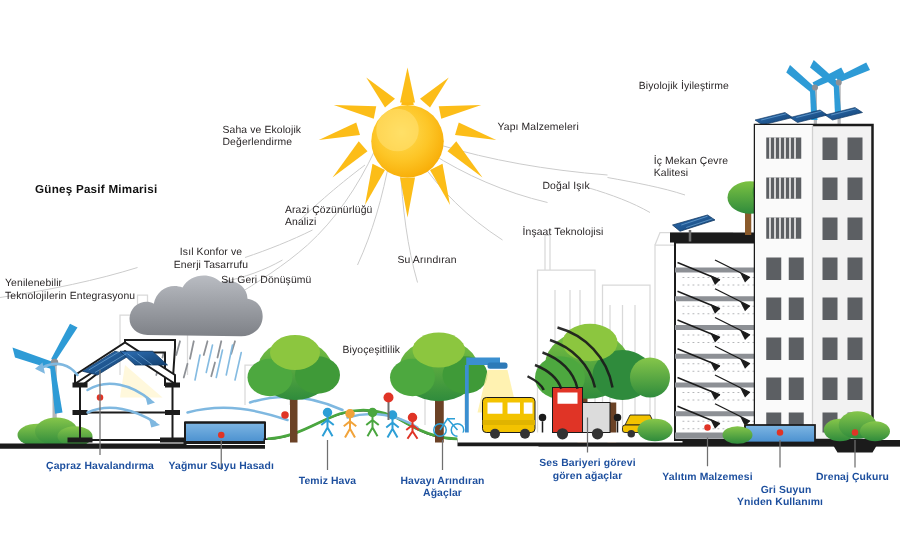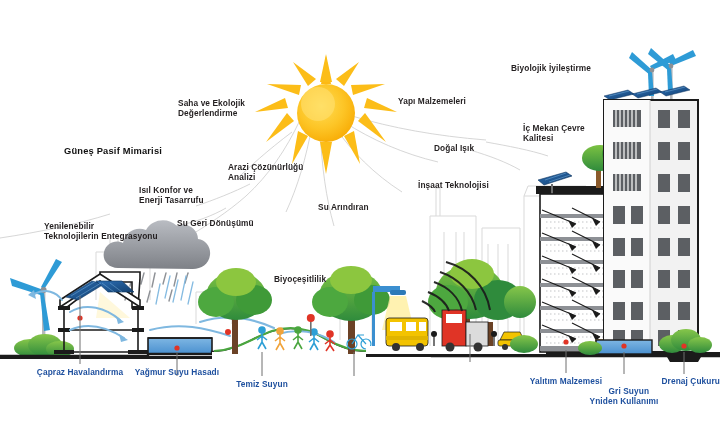--- a/index.html
+++ b/index.html
@@ -2,23 +2,23 @@
 <html><head>
 <meta charset="utf-8">
 <style>
   html,body{margin:0;padding:0;background:#ffffff;}
   body{width:720px;height:427px;overflow:hidden;
        font-family:"Liberation Sans","DejaVu Sans",sans-serif;}
   #stage{position:relative;width:720px;height:427px;background:#fff;overflow:hidden;}
   #art{position:absolute;left:0;top:0;width:720px;height:427px;}
 
   .lbl{position:absolute;white-space:pre;line-height:1.18;}
-  .lbl-dark{color:#231f20;font-size:8.3px;font-weight:700;letter-spacing:.1px;}
+  .lbl-dark{color:#231f20;font-size:8.3px;font-weight:400;letter-spacing:.1px;}
   .lbl-blue{color:#1d4f9e;font-size:8.3px;font-weight:700;letter-spacing:.1px;text-align:center;}
-  .lbl-title{color:#111;font-size:9.3px;font-weight:700;letter-spacing:.2px;margin-left:36px;}
+  .lbl-title{color:#111;font-size:9.3px;font-weight:700;letter-spacing:.2px;}
 </style>
 </head>
 <body>
 
 <div id="stage">
 
   <svg id="art" viewBox="0 0 720 427">
     <defs>
       <radialGradient id="sunG" cx="42%" cy="38%" r="70%">
         <stop offset="0%" stop-color="#ffdd55"></stop>
@@ -532,37 +532,41 @@
     </g>
 
   </svg>
 
   <div class="lbl lbl-title" style="left:28px;top:146px;">Güneş Pasif Mimarisi</div>
 
   <div class="lbl lbl-dark" style="left:178px;top:99px;">Saha ve Ekolojik
 Değerlendirme</div>
   <div class="lbl lbl-dark" style="left:228px;top:163px;">Arazi Çözünürlüğü
 Analizi</div>
-  <div class="lbl lbl-dark" style="left:139px;top:186px;">Isıl Konfor ve
+  <div class="lbl lbl-dark" style="left:139px;top:197px;text-align:center;">Isıl Konfor ve
 Enerji Tasarrufu</div>
   <div class="lbl lbl-dark" style="left:177px;top:219px;">Su Geri Dönüşümü</div>
-  <div class="lbl lbl-dark" style="left:4px;top:222px;margin-left:40px;">Yenilenebilir
+  <div class="lbl lbl-dark" style="left:4px;top:222px;">Yenilenebilir
 Teknolojilerin Entegrasyonu</div>
   <div class="lbl lbl-dark" style="left:398px;top:97px;">Yapı Malzemeleri</div>
   <div class="lbl lbl-dark" style="left:434px;top:144px;">Doğal Işık</div>
   <div class="lbl lbl-dark" style="left:398px;top:181px;margin-left:20px;">İnşaat Teknolojisi</div>
   <div class="lbl lbl-dark" style="left:318px;top:203px;">Su Arındıran</div>
   <div class="lbl lbl-dark" style="left:274px;top:275px;">Biyoçeşitlilik</div>
   <div class="lbl lbl-dark" style="left:511px;top:64px;">Biyolojik İyileştirme</div>
   <div class="lbl lbl-dark" style="left:523px;top:124px;">İç Mekan Çevre
 Kalitesi</div>
 
   <div class="lbl lbl-blue" style="left:28px;top:368px;width:104px;">Çapraz Havalandırma</div>
   <div class="lbl lbl-blue" style="left:126px;top:368px;width:102px;text-align:center;">Yağmur Suyu Hasadı</div>
-  <div class="lbl lbl-blue" style="left:228px;top:380px;width:68px;">Temiz Suyun</div>
+  <div class="lbl lbl-blue" style="left:228px;top:380px;width:68px;">Temiz Hava</div>
+  <div class="lbl lbl-blue" style="left:310px;top:380px;width:88px;">Havayı Arındıran
+Ağaçlar</div>
+  <div class="lbl lbl-blue" style="left:422px;top:366px;width:96px;">Ses Bariyeri görevi
+gören ağaçlar</div>
   <div class="lbl lbl-blue" style="left:518px;top:377px;width:96px;">Yalıtım Malzemesi</div>
   <div class="lbl lbl-blue" style="left:580px;top:377px;width:88px;">
     <span>Gri Suyun
 Yniden Kullanımı</span>
   </div>
-  <div class="lbl lbl-blue" style="left:644px;top:377px;width:76px;text-align:right;">Drenaj Çukuru</div>
+  <div class="lbl lbl-blue" style="left:644px;top:377px;width:76px;">Drenaj Çukuru</div>
 
 </div>
 
 </body></html>

